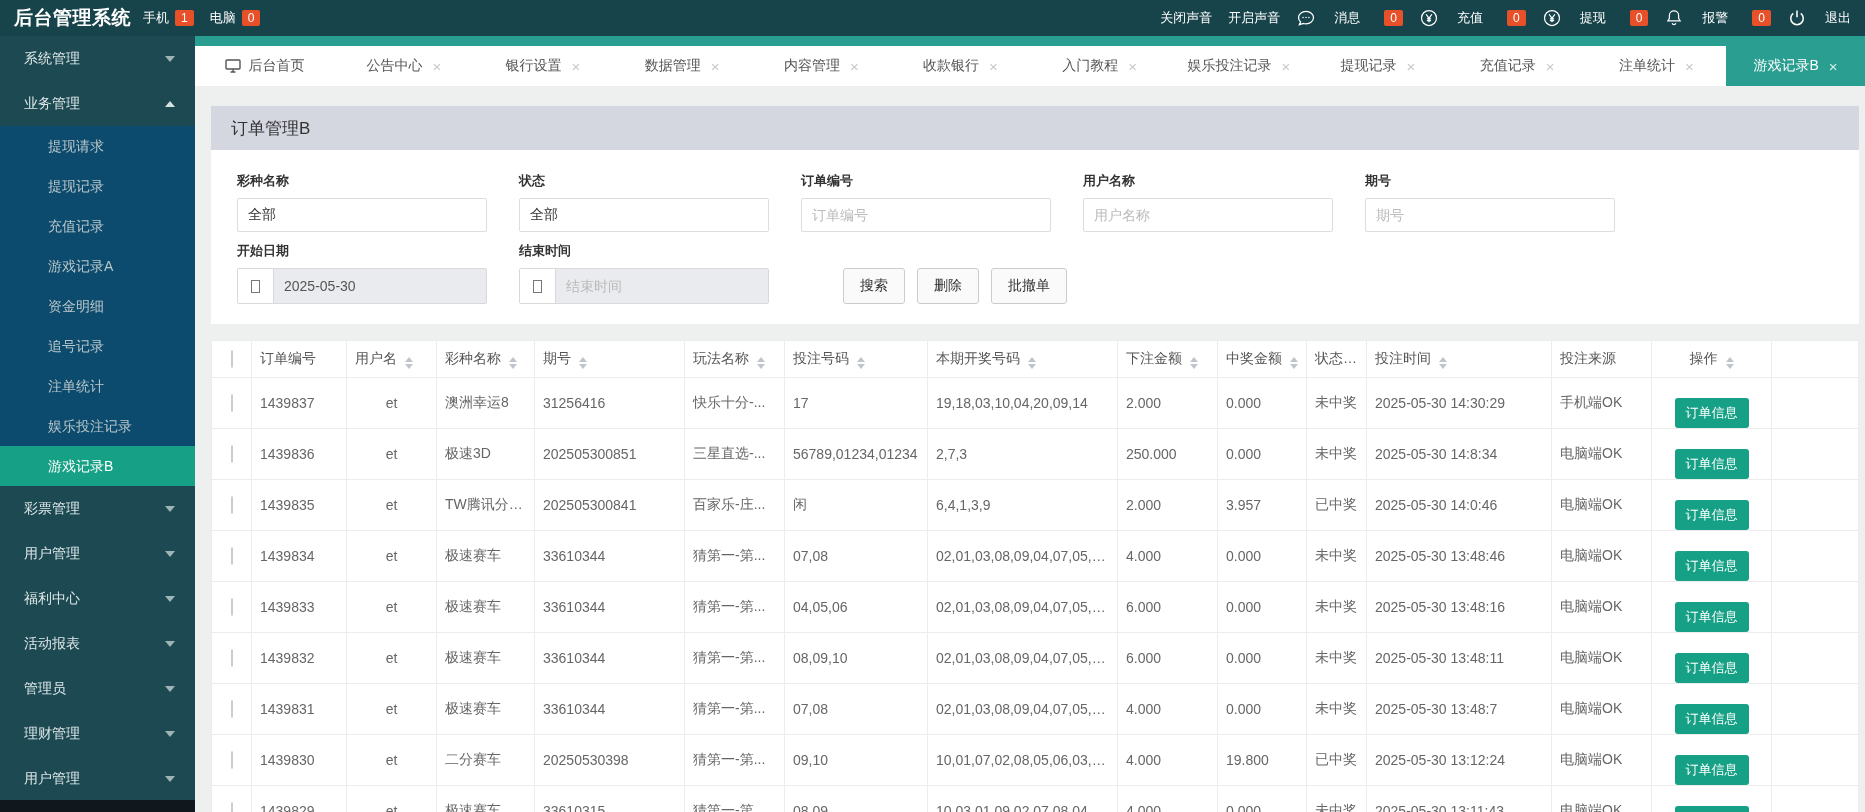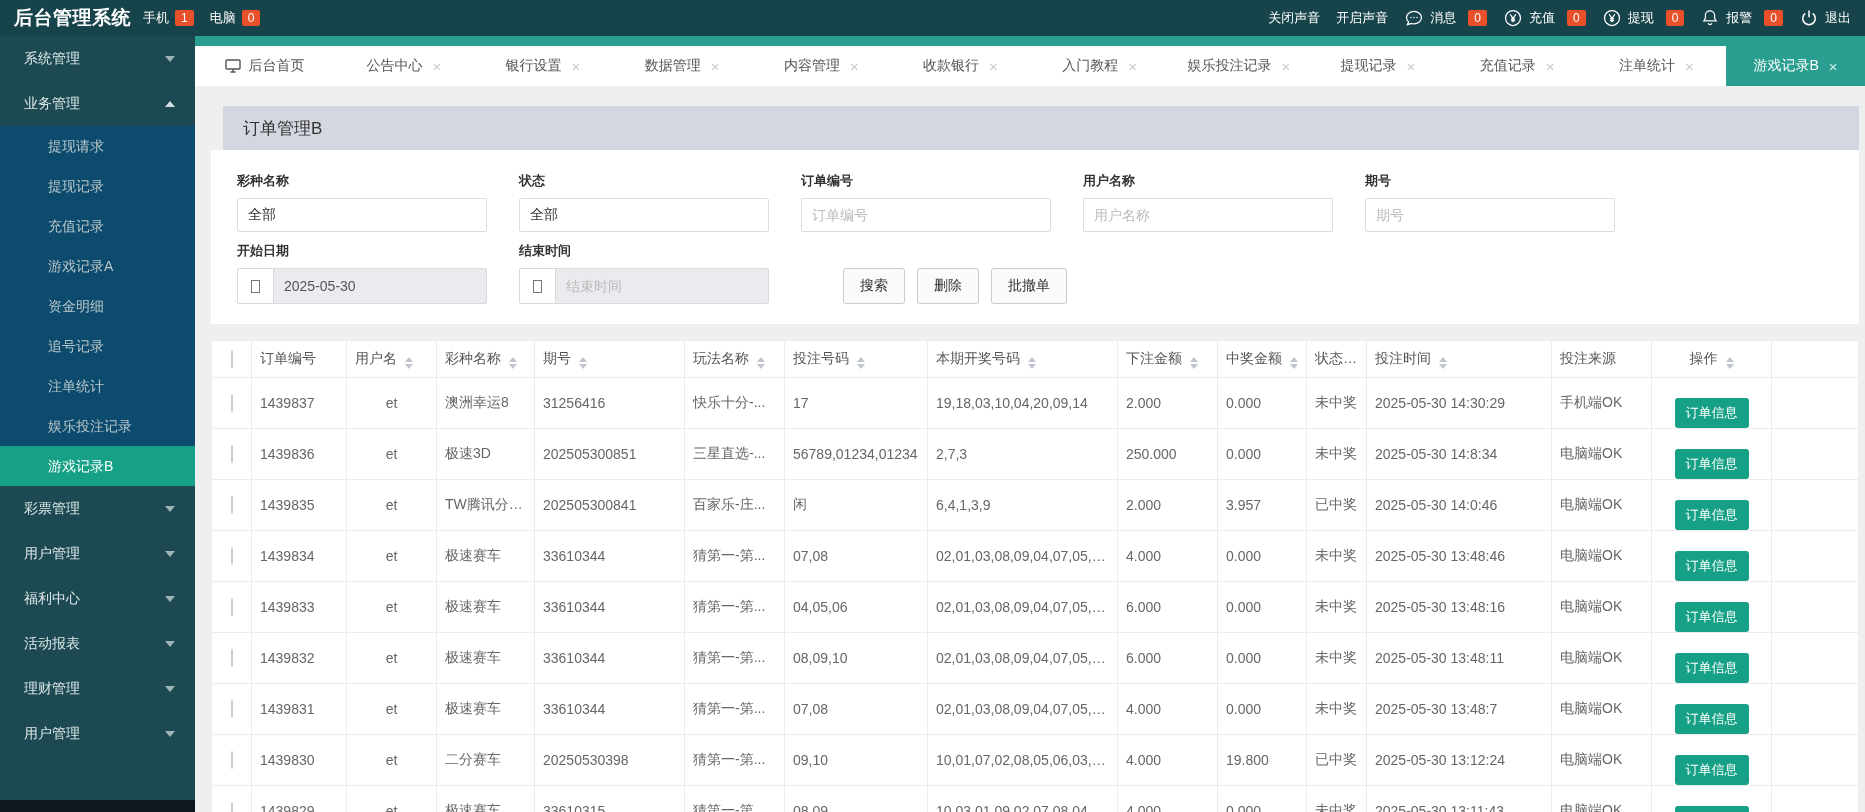--- a/index.html
+++ b/index.html
@@ -9,21 +9,21 @@
   
   .topbar { position:absolute; top:0; left:0; right:0; height:36px; background:#17434a; color:#fff;
             display:flex; align-items:center; justify-content:space-between; padding:0 14px; font-size:13px; z-index:5;}
   .tb-left { display:flex; align-items:center; gap:12px; }
   .tb-title { font-size:19px; font-weight:bold; letter-spacing:.5px; }
   .dev { display:flex; align-items:center; }
   .badge { background:#e8502a; color:#fff; font-size:12px; min-width:12px; padding:1px 6px; border-radius:2px;
            margin-left:6px; text-align:center; display:inline-block; }
   .tb-right { display:flex; align-items:center; gap:16px; }
   .tb-menu { display:flex; align-items:center; gap:16px; }
-  .tb-item { display:flex; align-items:center; gap:6px; cursor:pointer; }
+  .tb-item { display:flex; align-items:center; gap:18px; cursor:pointer; }
   .tb-icon svg { display:block; }
   .tb-link { cursor:pointer; }
 
   
   .sidebar { position:absolute; top:36px; left:0; width:195px; bottom:0; background:#1d4a52; color:#dde7e8; font-size:14px; }
   .side-group { height:45px; display:flex; align-items:center; justify-content:space-between; padding:0 20px 0 24px; cursor:pointer; }
   .side-sub-wrap { background:#0c4a6e; }
   .side-sub { height:40px; line-height:40px; padding-left:48px; color:#b9c7c9; cursor:pointer; }
   .side-sub.active { background:#16a085; color:#fff; }
   .chev { width:0; height:0; border-left:5px solid transparent; border-right:5px solid transparent; }
@@ -33,21 +33,21 @@
 
   
   .main { position:absolute; left:195px; top:36px; right:0; bottom:0; }
   .tabbar { height:50px; background:#fff; border-top:10px solid #2a9e90; display:flex; }
   .tab { flex:1; display:flex; align-items:center; justify-content:center; font-size:14px; color:#555; cursor:pointer; white-space:nowrap; }
   .tab-ic { margin-right:8px; display:flex; }
   .tab-close { margin-left:10px; color:#c8c8c8; font-size:15px; }
   .tab.active { background:#2a9e90; color:#fff; }
   .tab.active .tab-close { color:#d8efeb; }
 
-  .panel-header { margin:20px 6px 0 28px; background:#d4d7e0; height:44px; display:flex; align-items:center;
+  .panel-header { margin:20px 6px 0 16px; background:#d4d7e0; height:44px; display:flex; align-items:center;
                   padding:0 20px; font-size:17px; color:#333; }
   .form-card { margin:0 6px 0 16px; background:#fff; padding:12px 26px 20px; }
   .f-row { display:flex; gap:32px; align-items:flex-end; }
   .f-field { width:250px; }
   .f-label { font-size:13px; color:#333; font-weight:bold; margin:10px 0 8px; }
   .f-input { width:100%; height:34px; border:1px solid #ddd; border-radius:2px; padding:0 10px; font-size:14px; color:#333; outline:none; }
   .f-input::placeholder, .date-val::placeholder { color:#bbb; }
   .date-wrap { display:flex; width:250px; height:36px; border:1px solid #d9d9d9; border-radius:2px; background:#e9ebee; overflow:hidden; }
   .cal-box { width:36px; background:#fff; border-right:1px solid #d9d9d9; display:flex; align-items:center; justify-content:center; }
   .cal-icon { width:9px; height:13px; border:1px solid #777; }
@@ -191,20 +191,24 @@
         <div class="side-group">
           <span>用户管理</span>
           <span class="chev down"></span>
         </div>
         <div class="side-group">
           <span>福利中心</span>
           <span class="chev down"></span>
         </div>
         <div class="side-group">
           <span>活动报表</span>
+          <span class="chev down"></span>
+        </div>
+        <div class="side-group">
+          <span>管理员</span>
           <span class="chev down"></span>
         </div>
         <div class="side-group">
           <span>理财管理</span>
           <span class="chev down"></span>
         </div>
         <div class="side-group">
           <span>用户管理</span>
           <span class="chev down"></span>
         </div>

